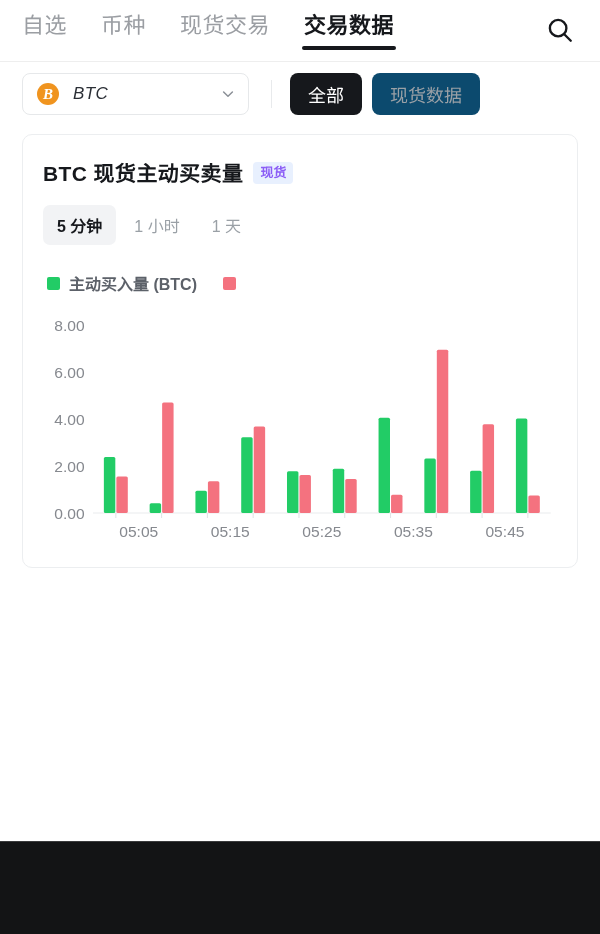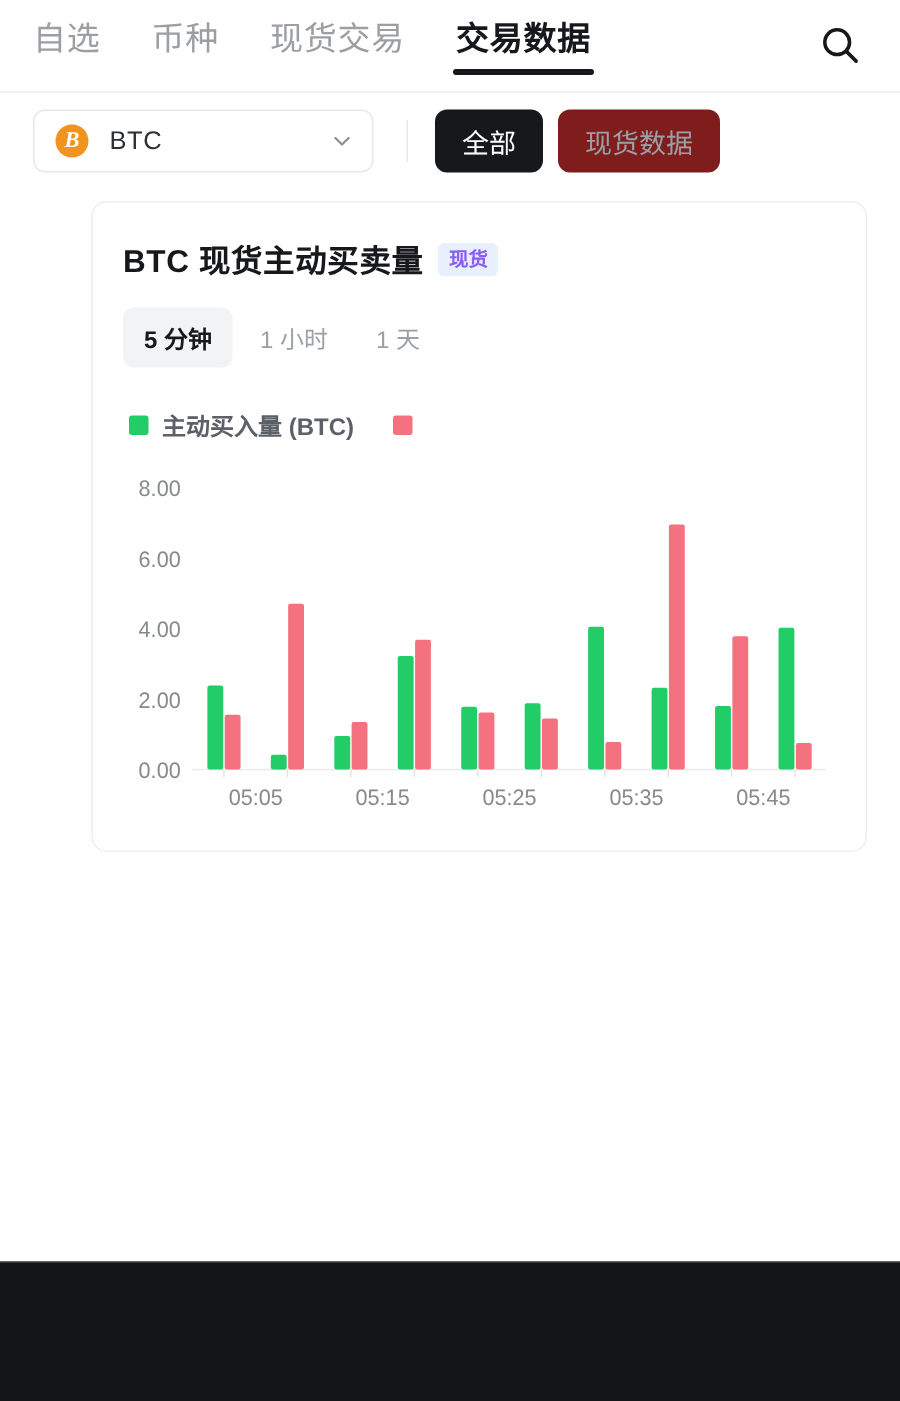--- a/index.html
+++ b/index.html
@@ -106,20 +106,21 @@
     align-items: center;
     justify-content: center;
     flex: 0 0 22px;
     font-family: "Liberation Serif", serif;
   }
   .coin-name {
     margin-left: 14px;
     font-size: 17px;
     color: #2b2f36;
     letter-spacing: .4px;
+    font-style: italic;
   }
   .chev {
     margin-left: auto;
     width: 16px;
     height: 16px;
     display: block;
   }
   .divider-v {
     width: 1px;
     height: 28px;
@@ -131,24 +132,24 @@
     height: 42px;
     padding: 0 18px;
     border-radius: 8px;
     display: flex;
     align-items: center;
     font-size: 18px;
     cursor: pointer;
     white-space: nowrap;
   }
   .seg-btn.active { background: #16181c; color: #ffffff; font-weight: normal; }
-  .seg-btn.idle   { background: #7f1d1d; color: #9aa0a6; }
+  .seg-btn.idle   { background: #0c4a6e; color: #9aa0a6; }
 
   
-  .card-wrap { padding: 8px 22px 0 22px; margin-left: 39px; }
+  .card-wrap { padding: 8px 22px 0 22px; }
   .card {
     border: 1px solid #eceef0;
     border-radius: 10px;
     background: #ffffff;
     padding: 22px 20px 20px 20px;
   }
   .card-title-row { display: flex; align-items: center; gap: 10px; }
   .card-title {
     font-size: 21px;
     font-weight: bold;

